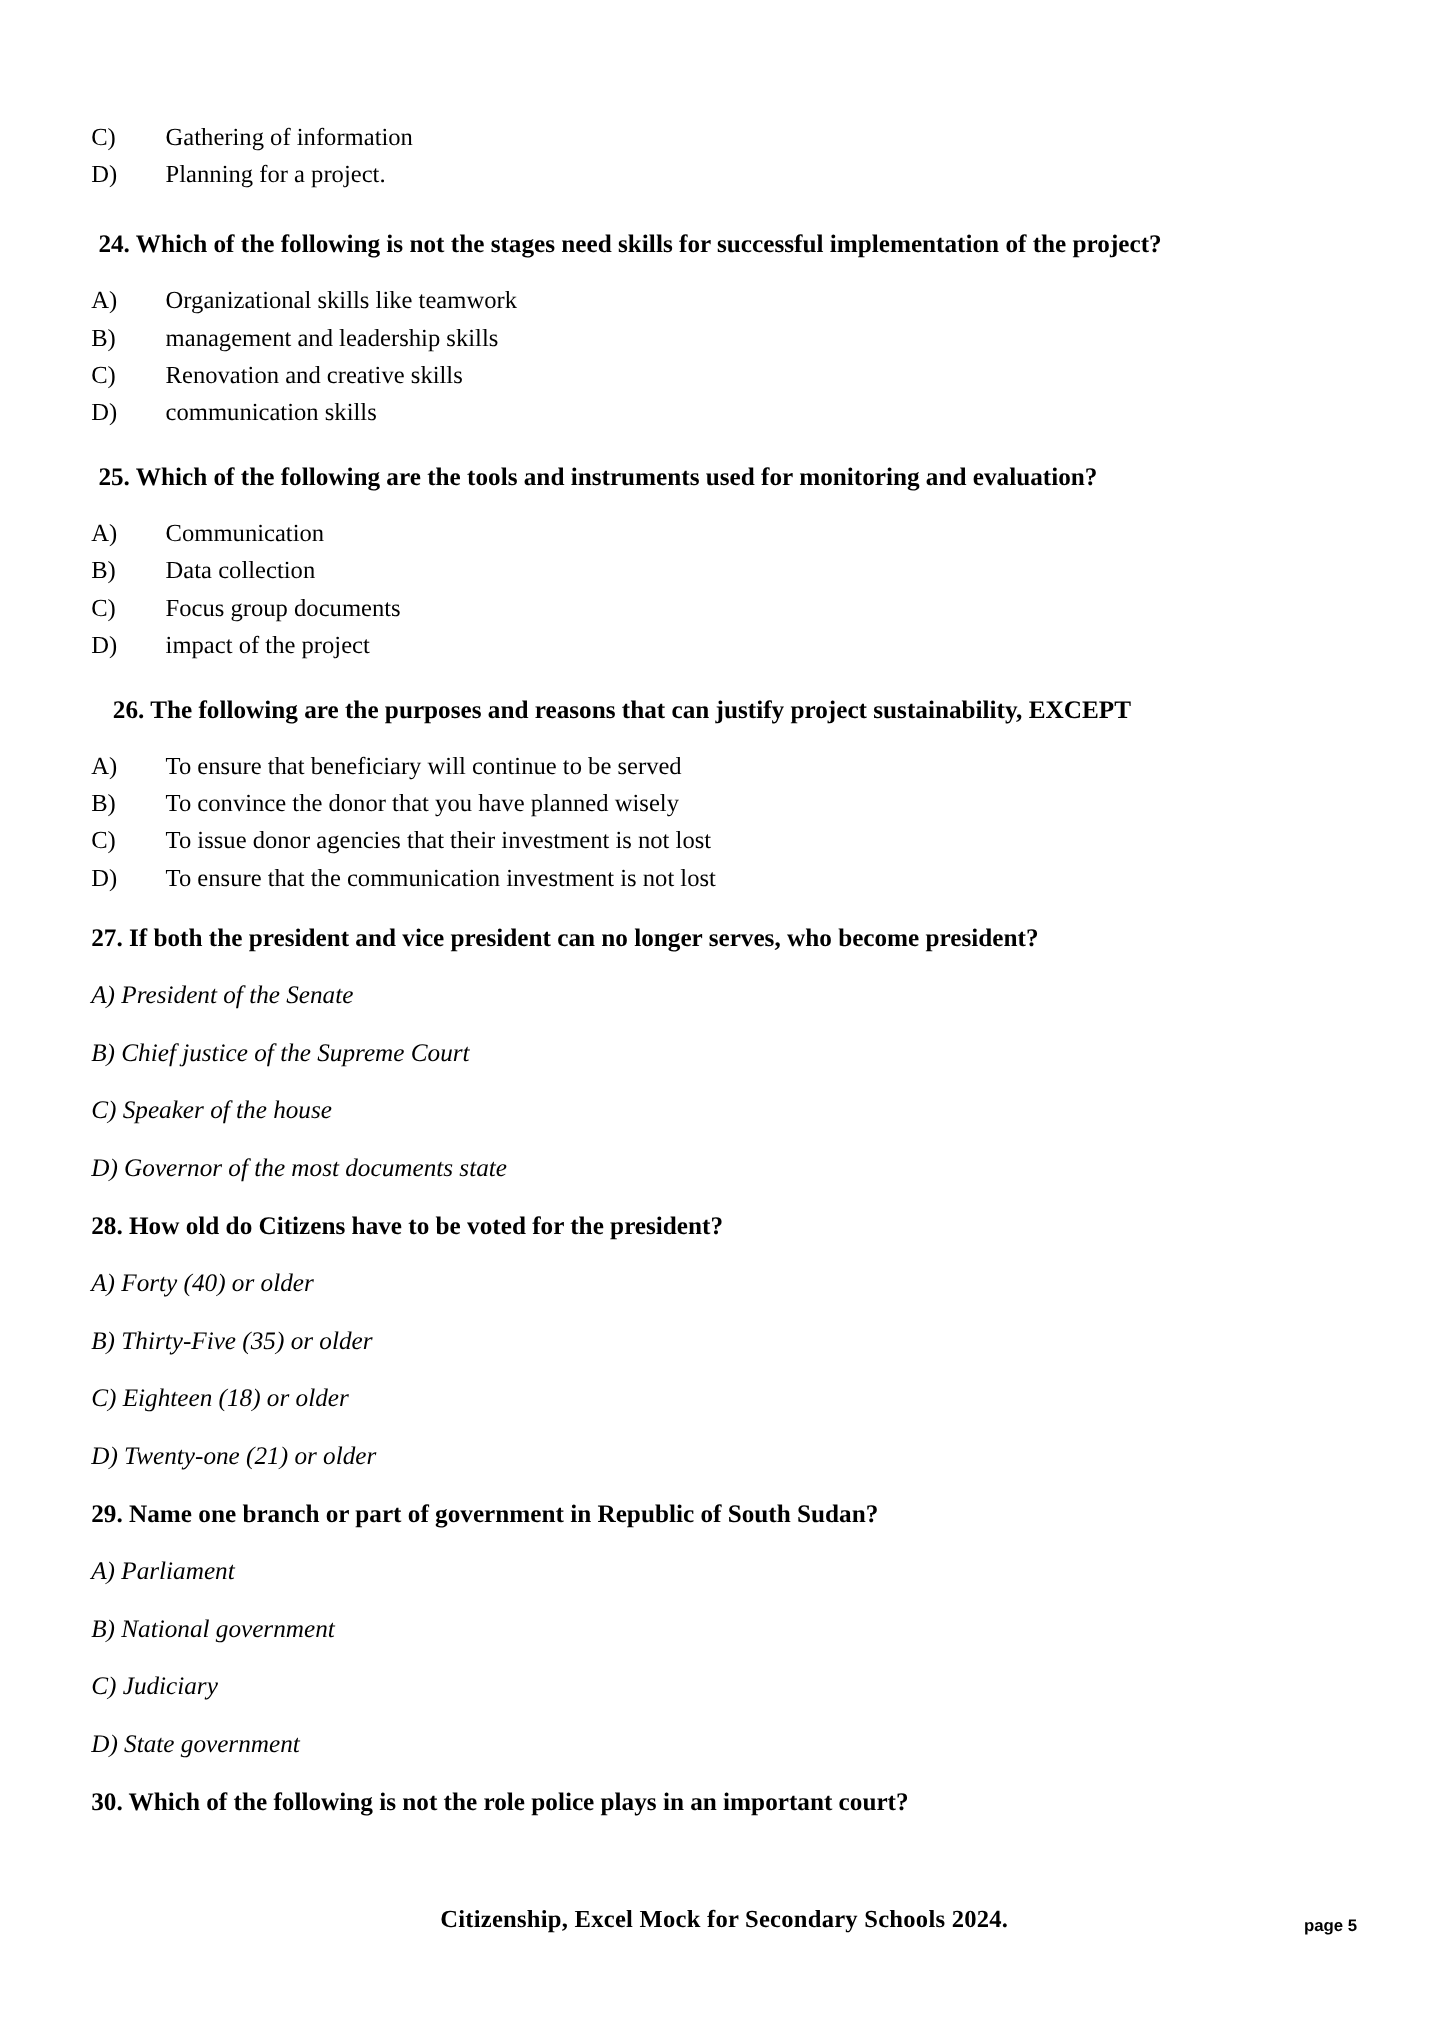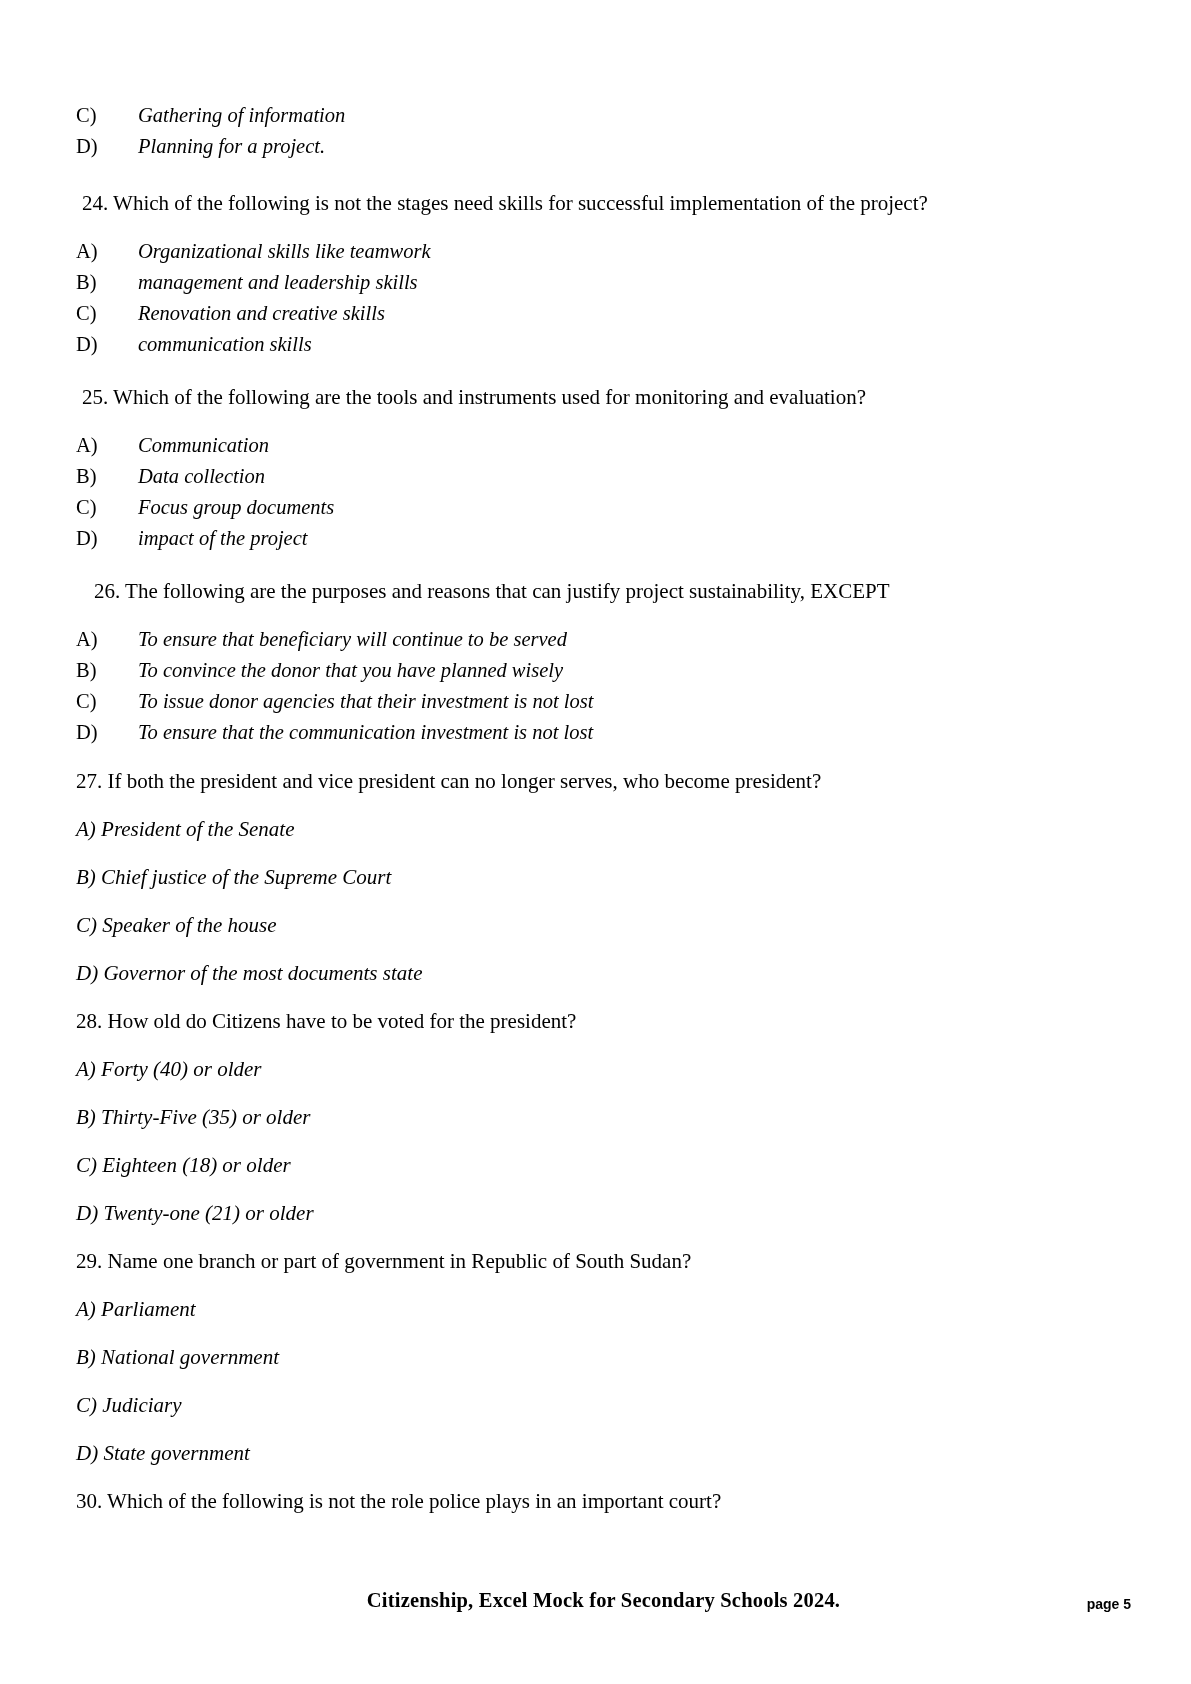--- a/index.html
+++ b/index.html
@@ -37,28 +37,28 @@
     font-size: 20.5px;
     line-height: 31px;
     margin: 0;
   }
   .opt-row .lbl {
     width: 62px;
     flex: 0 0 62px;
   }
   .opt-row .txt {
     flex: 1 1 auto;
-    font-style: italic;
   }
 
   
   .question {
     font-size: 21px;
     line-height: 30px;
     margin: 0;
+    font-weight: bold;
   }
 
   
   .opt-line {
     font-size: 21px;
     line-height: 30px;
     margin: 0;
     font-style: italic;
   }
 

